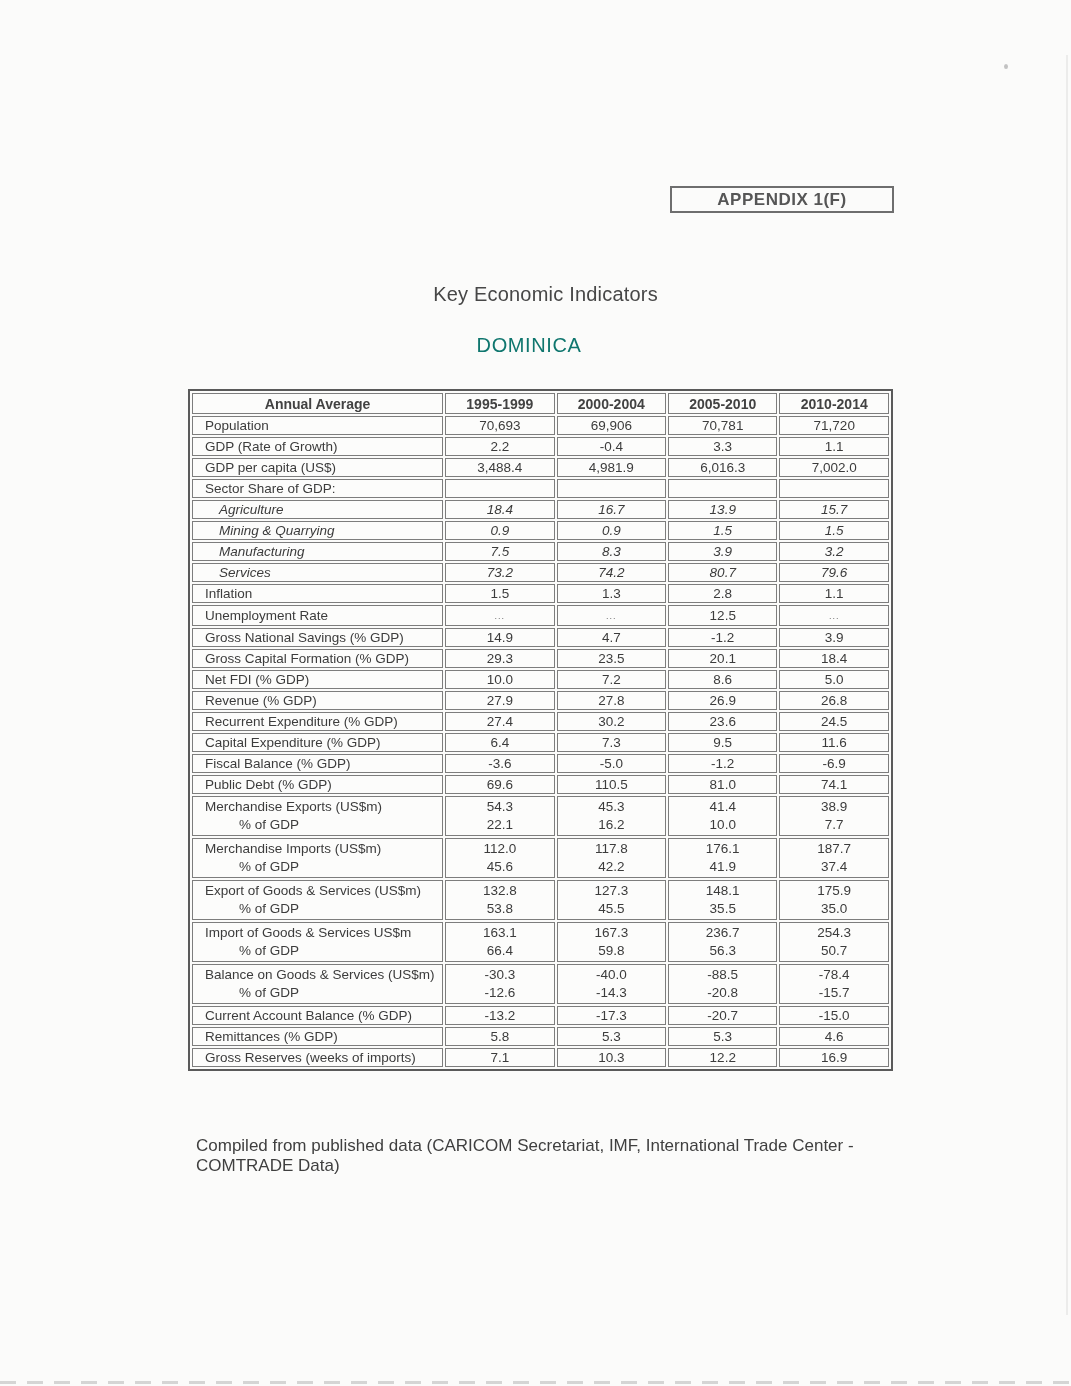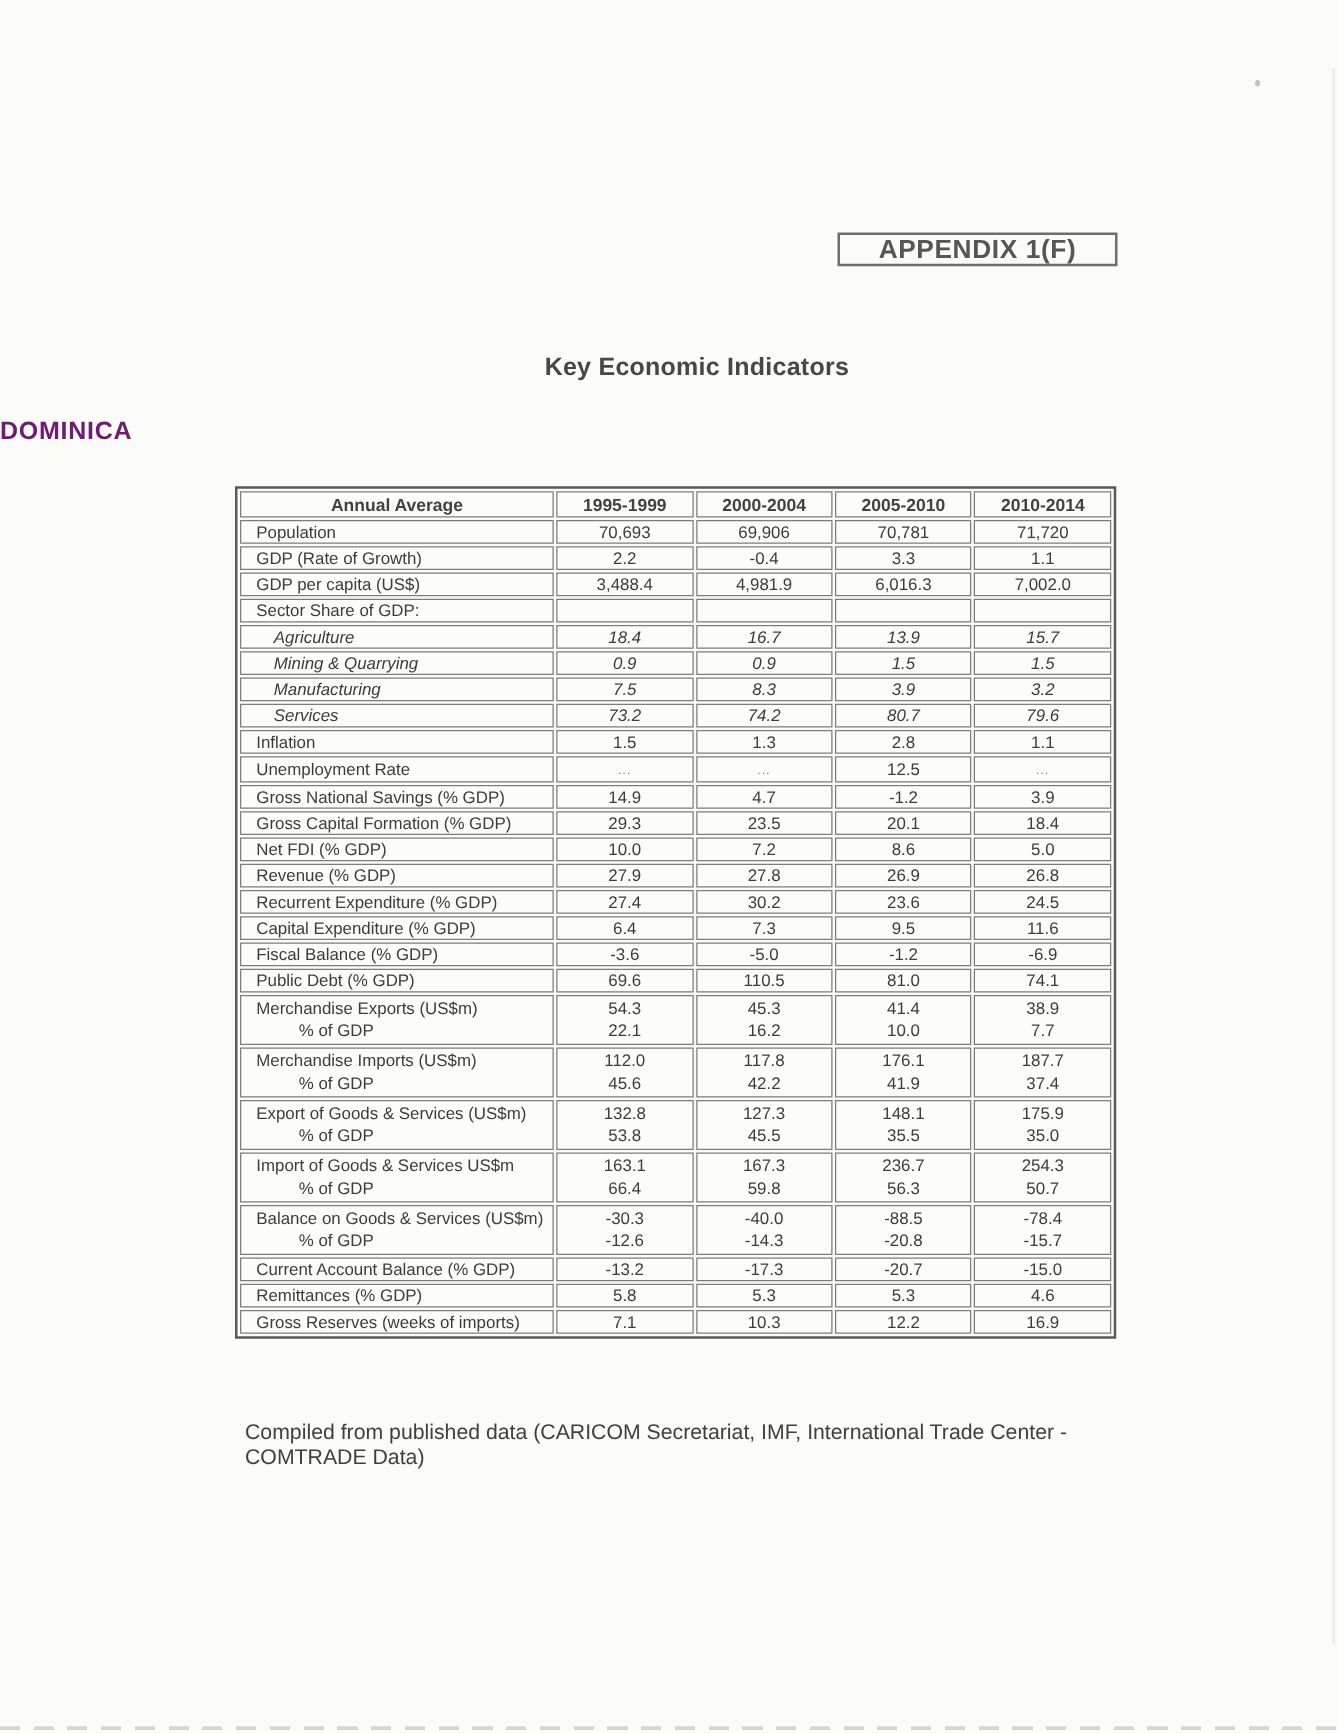--- a/index.html
+++ b/index.html
@@ -11,31 +11,31 @@
     position:relative;
     overflow:hidden;
   }
   .page { position:absolute; inset:0; }
 
   
   .appendix-box {
     position:absolute; left:670px; top:186px; width:224px; height:27px;
     border:2px solid #6e6e6e; box-sizing:border-box;
     display:flex; align-items:center; justify-content:center;
-    font-weight:bold; font-size:21px; color:#565656; letter-spacing:0.5px;
+    font-weight:bold; font-size:17px; color:#565656; letter-spacing:0.5px;
   }
 
   .title {
-    position:absolute; top:283px; left:52px; width:1011px;
-    text-align:center; font-size:20px; font-weight:bold; color:#474747;
+    position:absolute; top:283px; left:40px; width:1011px;
+    text-align:center; font-size:20px; font-weight:normal; color:#474747;
     margin:0; letter-spacing:0.2px;
   }
   .subtitle {
     position:absolute; top:334px; left:0px; width:1058px;
-    font-size:20px; font-weight:bold; color:#701a75;
+    text-align:center; font-size:20px; font-weight:normal; color:#0f766e;
     margin:0; letter-spacing:0.6px;
   }
 
   
   .table-wrap {
     position:absolute; left:188px; top:389px; width:705px;
     border:2px solid #5a5a5a; box-sizing:border-box; background:#fbfbfa;
   }
   table {
     border-collapse:separate; border-spacing:2px;

